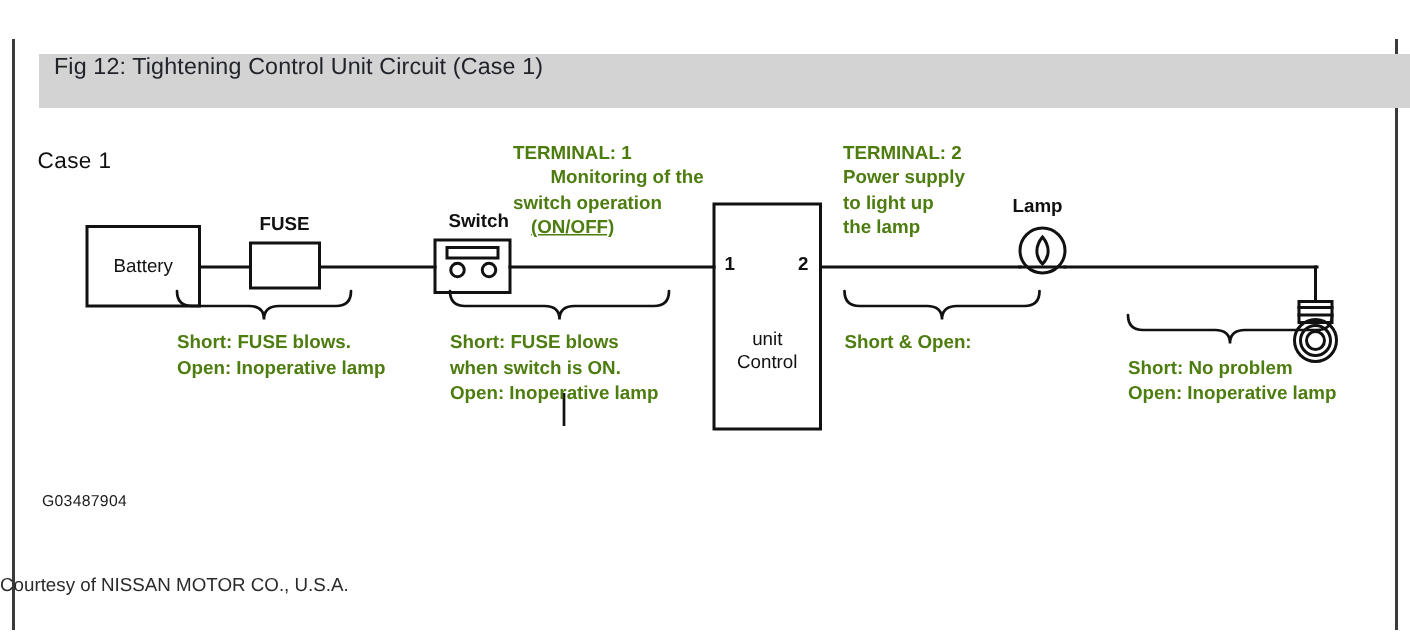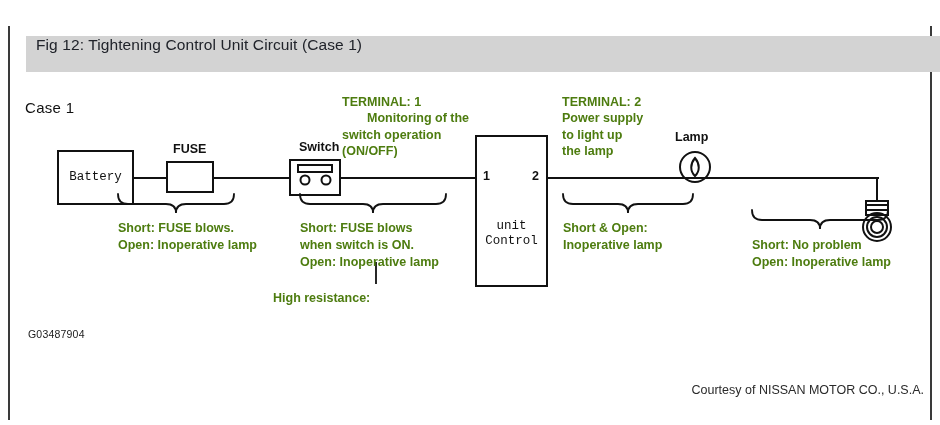--- a/index.html
+++ b/index.html
@@ -80,21 +80,21 @@
     top: 256px;
     font-size: 10.5px;
     color: #1a1a1a;
     letter-spacing: 0.2px;
   }
   #courtesy {
     position: absolute;
     left: 0;
     top: 383px;
     width: 924px;
-    text-align: right;
+    text-align: left;
     font-size: 12.5px;
     color: #2a2a2a;
   }
   .dlabel {
     position: absolute;
     font-size: 12.5px;
     font-weight: bold;
     color: #111111;
     white-space: nowrap;
     line-height: 15.5px;
@@ -107,21 +107,20 @@
     white-space: nowrap;
     line-height: 16.5px;
   }
   .boxtext {
     position: absolute;
     font-size: 12.5px;
     color: #111111;
     white-space: nowrap;
     text-align: center;
     font-weight: normal;
-    font-family: Liberation Mono, monospace;
   }
   .termnum {
     position: absolute;
     font-size: 12.5px;
     font-weight: bold;
     color: #111111;
   }
 </style>
 </head>
 <body>
@@ -209,38 +208,36 @@
     <div class="termnum" style="left:522px; top:97px;">2</div>
 
     <div class="boxtext" style="left:466px; top:130px; width:71px;margin-top:32px;">Control</div>
     <div class="boxtext" style="left:466px; top:147px; width:71px;">unit</div>
 
     <div class="dlabel" style="left:665px; top:58px;">Lamp</div>
 
     <div class="dnote" style="left:332px; top:22px;">TERMINAL: 1</div>
     <div class="dnote" style="left:332px; top:38px;margin-left:25px;">Monitoring of the</div>
     <div class="dnote" style="left:332px; top:55px;">switch operation</div>
-    <div class="dnote" style="left:332px; top:71px;">(ON/OFF)</div>
+    <div class="dnote" style="left:344px; top:71px;text-decoration:underline;">(ON/OFF)</div>
 
     <div class="dnote" style="left:552px; top:22px;">TERMINAL: 2</div>
     <div class="dnote" style="left:552px; top:38px;">Power supply</div>
     <div class="dnote" style="left:552px; top:55px;">to light up</div>
     <div class="dnote" style="left:552px; top:71px;">the lamp</div>
 
     <div class="dnote" style="left:108px; top:148px;">Short: FUSE blows.</div>
     <div class="dnote" style="left:108px; top:165px;">Open: Inoperative lamp</div>
 
     <div class="dnote" style="left:290px; top:165px;">when switch is ON.</div>
     <div class="dnote" style="left:290px; top:148px;">Short: FUSE blows</div>
     <div class="dnote" style="left:290px; top:182px;">Open: Inoperative lamp</div>
 
-    <div class="dnote" style="left:263px; top:218px;">High resistance:</div>
 
     <div class="dnote" style="left:553px; top:148px;">Short &amp; Open:</div>
-    <div class="dnote" style="left:553px; top:165px;">Inoperative lamp</div>
 
     <div class="dnote" style="left:742px; top:165px;">Short: No problem</div>
     <div class="dnote" style="left:742px; top:182px;">Open: Inoperative lamp</div>
 
     <div id="figure-code">G03487904</div>
   </div>
 
   <div id="courtesy">Courtesy of NISSAN MOTOR CO., U.S.A.</div>
 
 </div>

